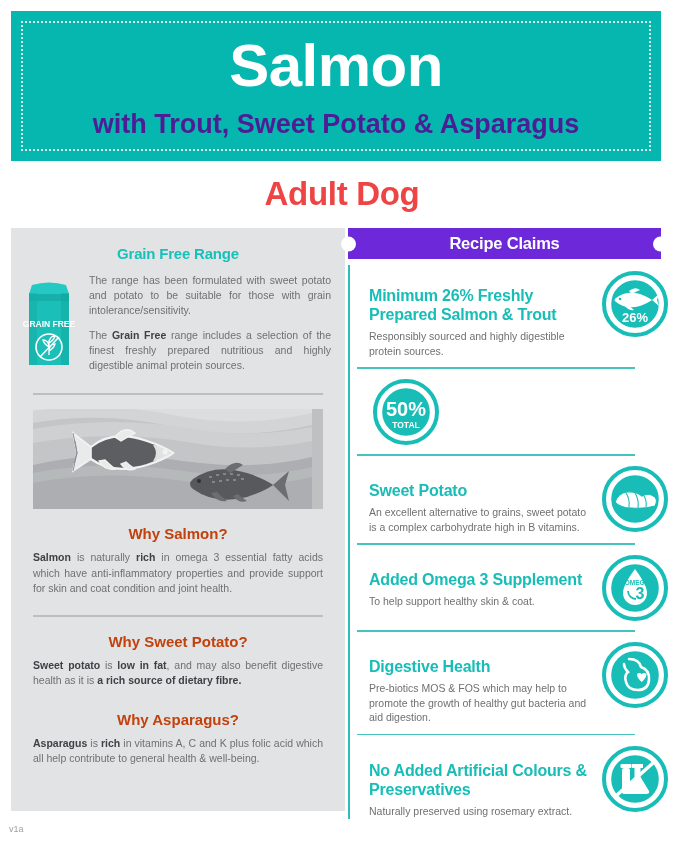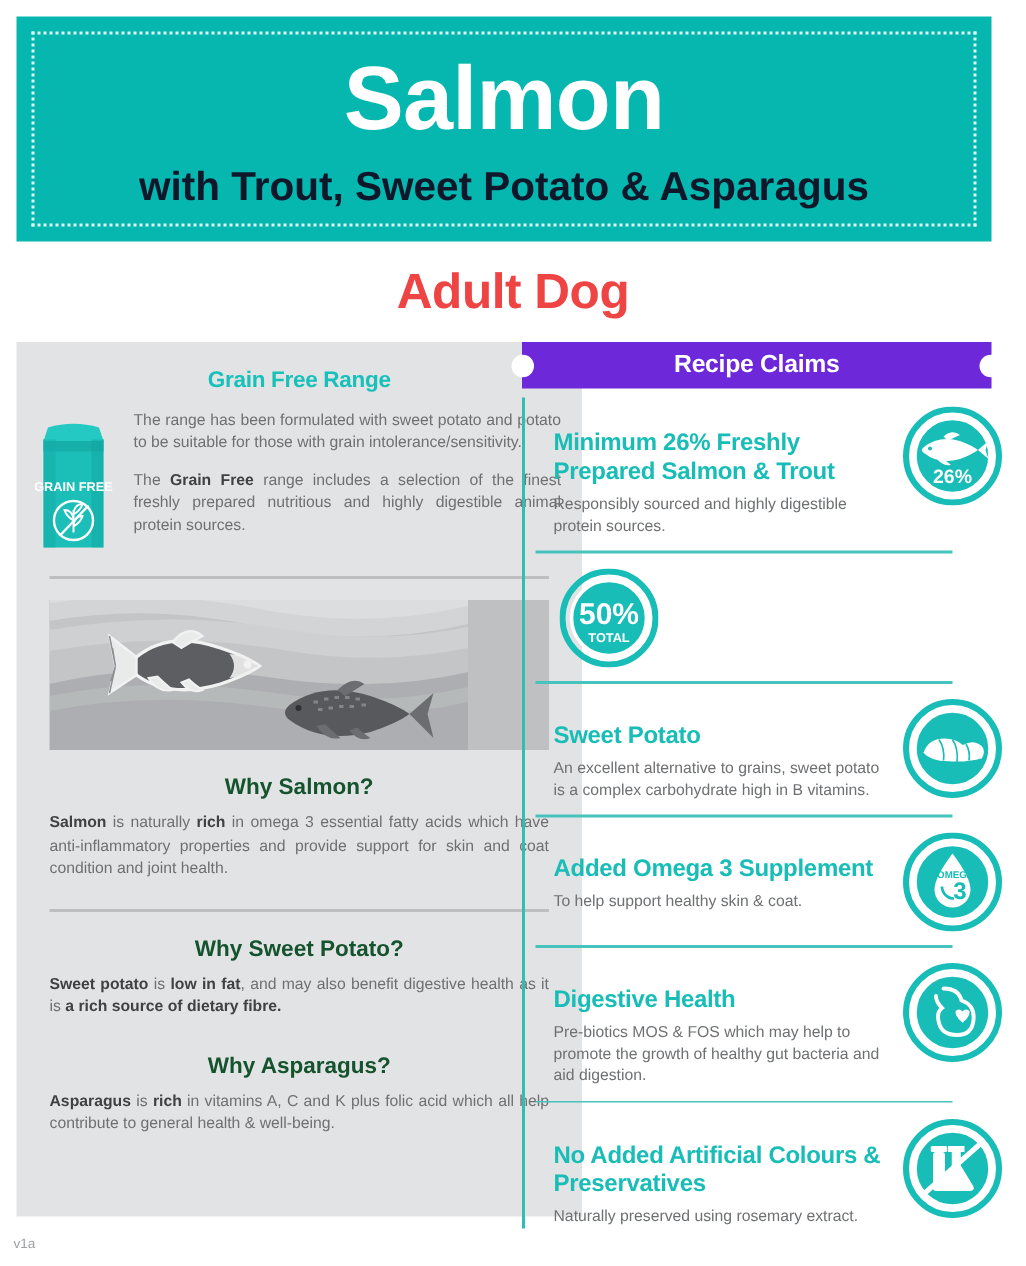--- a/index.html
+++ b/index.html
@@ -21,33 +21,33 @@
     position: absolute; left: 10px; top: 10px; right: 10px; bottom: 10px;
     border: 2px dotted rgba(255,255,255,0.85);
   }
   .header-title {
     position: relative; z-index: 2;
     color: #fff; font-size: 60px; font-weight: bold; line-height: 1.0;
     letter-spacing: -0.5px; margin-top: 4px;
   }
   .header-sub {
     position: relative; z-index: 2;
-    color: #0f172a; font-size: 27px; font-weight: bold; line-height: 1.1;
+    color: #4c1d95; font-size: 27px; font-weight: bold; line-height: 1.1;
     margin-top: 14px;
   }
 
   
   .page-subtitle {
     position: absolute; left: 0; top: 175px; width: 684px; text-align: center;
     color: #ef4444; font-size: 33px; font-weight: bold; letter-spacing: -0.3px;
   }
 
   
   .left-panel {
-    position: absolute; left: 11px; top: 228px; width: 377px; height: 583px;
+    position: absolute; left: 11px; top: 228px; width: 334px; height: 583px;
     background: #E2E3E4;
   }
 
   .gf-title {
     text-align: center; color: #18C0BA; font-size: 15px; font-weight: bold;
     padding-top: 17px; letter-spacing: -0.2px;
   }
   .gf-body { display: flex; gap: 12px; margin-top: 11px; padding: 0 14px 0 10px; }
   .gf-bagwrap { flex: 0 0 56px; padding-top: 4px; }
   .gf-text { flex: 1 1 auto; }
@@ -61,21 +61,21 @@
     border: none; border-top: 2px solid #BDBEC0;
     margin: 10px 22px 0 22px;
   }
 
   
   .fish-scene {
     margin: 14px 22px 0 22px; height: 100px; position: relative; overflow: hidden;
     background: #BEC0C2;
   }
   .why-title {
-    text-align: center; color: #14532d; font-size: 15px; font-weight: bold;
+    text-align: center; color: #c2410c; font-size: 15px; font-weight: bold;
     margin-top: 16px;
   }
   .why-para {
     color: #6E7072; font-size: 10.5px; line-height: 15.5px; text-align: justify;
     margin: 8px 22px 0 22px;
   }
   .why-para b { color: #3F4144; font-weight: bold; }
 
   .vtag {
     position: absolute; left: 9px; top: 824px; color: #9FA1A4; font-size: 9px;

